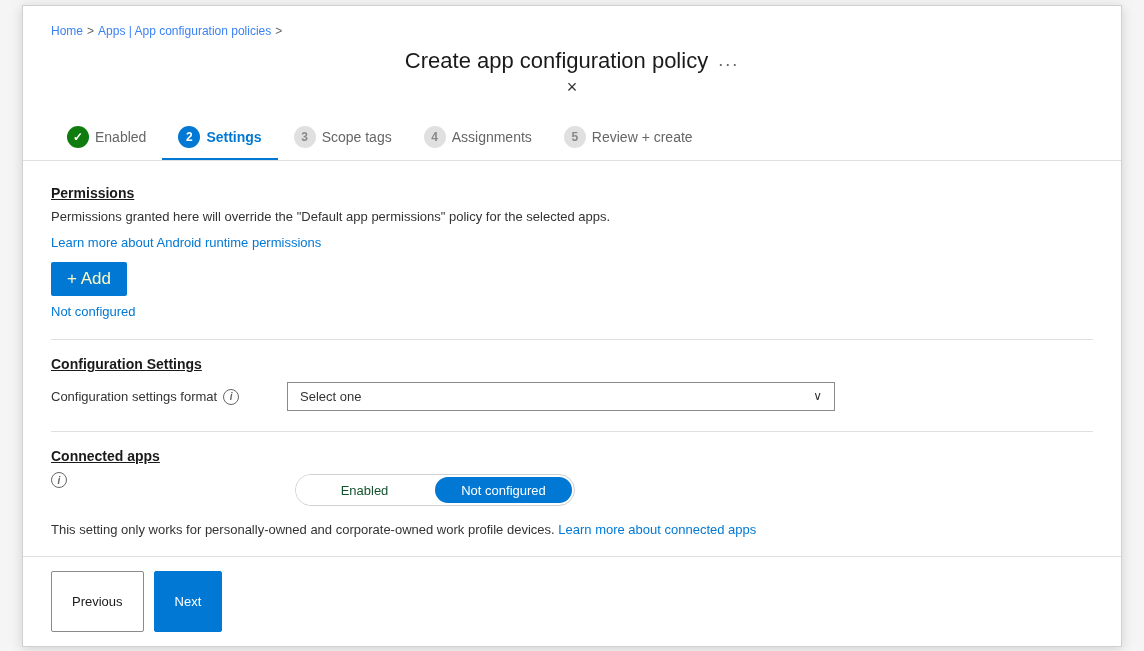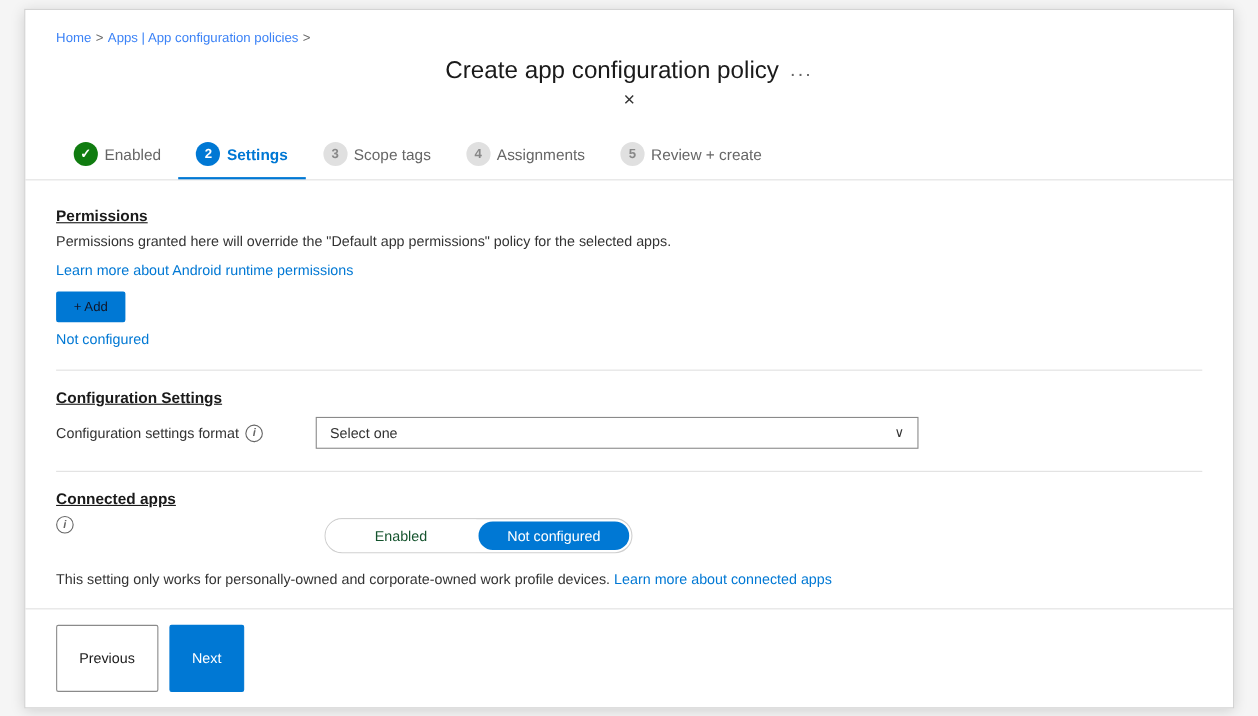--- a/index.html
+++ b/index.html
@@ -147,24 +147,24 @@
       color: #0078d4;
       text-decoration: none;
       cursor: pointer;
       font-size: 13px;
     }
     .add-btn {
       display: inline-flex;
       align-items: center;
       gap: 4px;
       background: #0078d4;
-      color: #0f172a;
+      color: #fef9c3;
       border: none;
       padding: 7px 16px;
-      font-size: 12px;
+      font-size: 17px;
       cursor: pointer;
       border-radius: 2px;
       margin-top: 12px;
       margin-bottom: 8px;
     }
     .not-configured-text {
       font-size: 13px;
       color: #0078d4;
       margin-bottom: 20px;
     }

